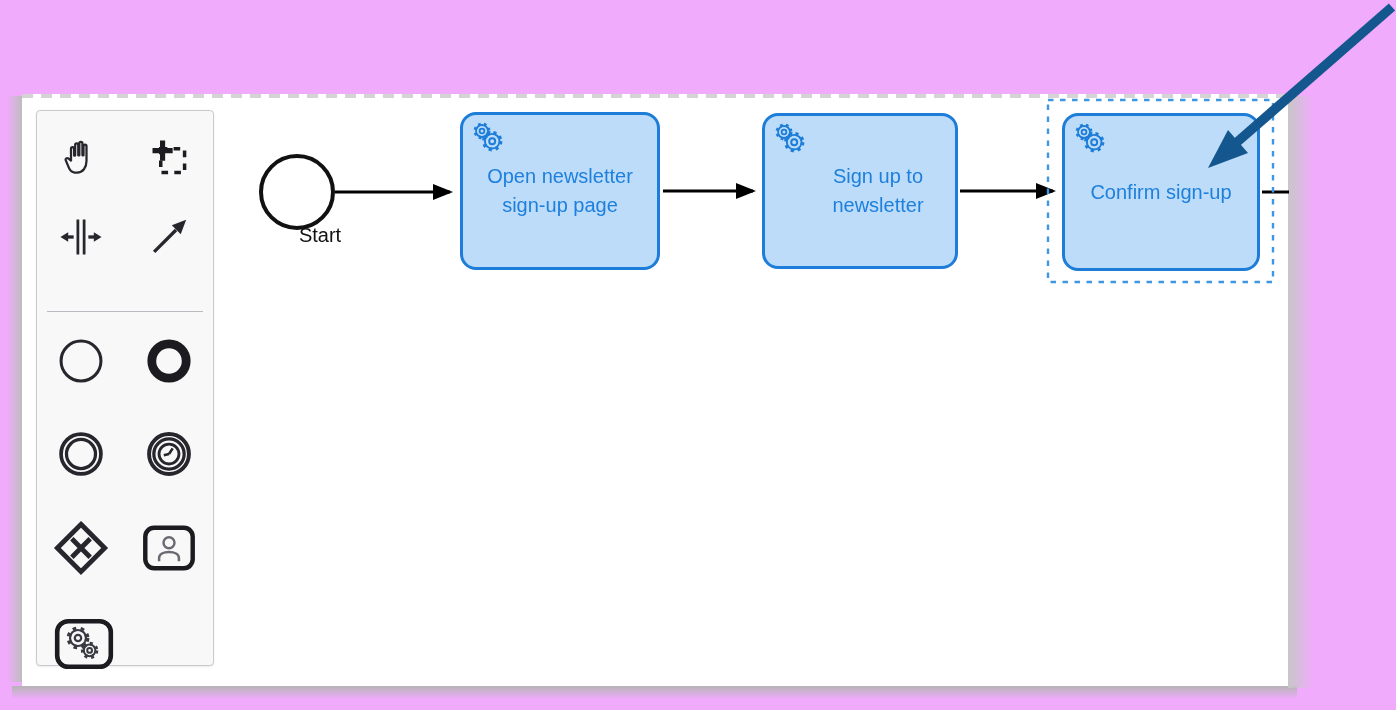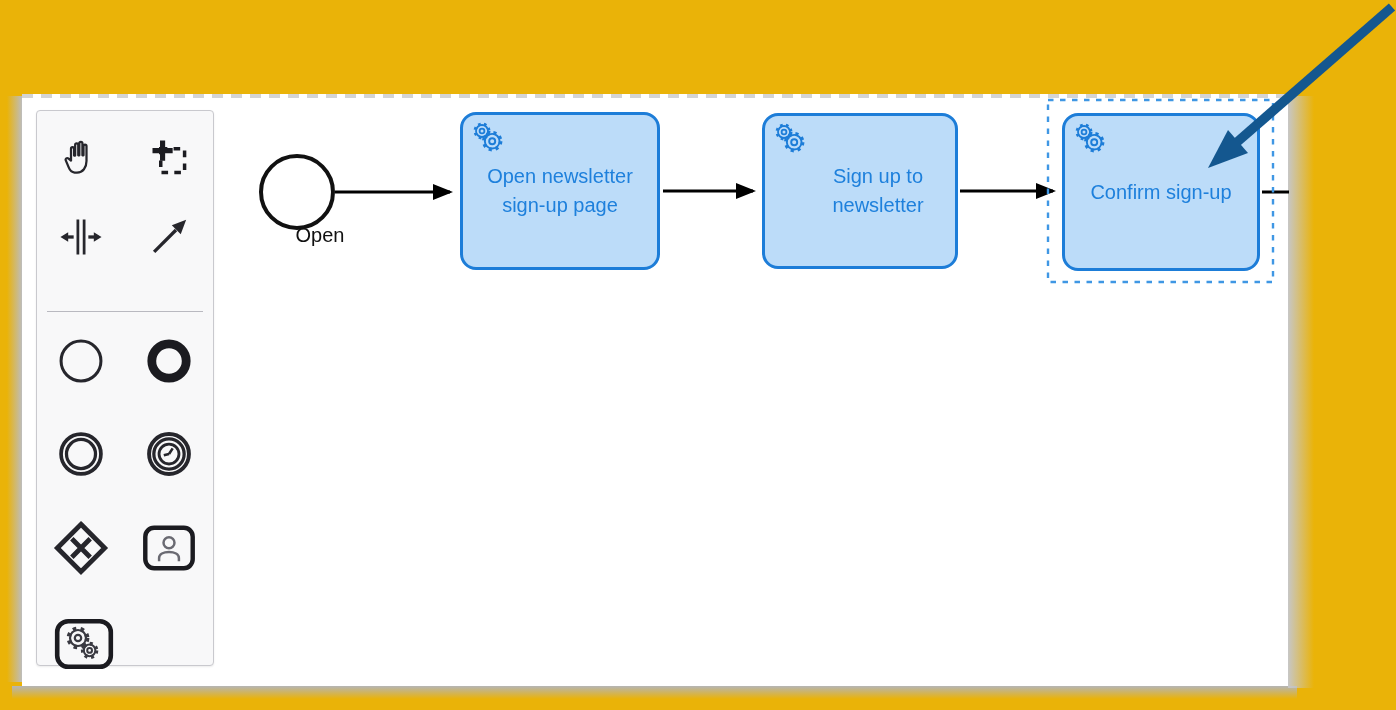--- a/index.html
+++ b/index.html
@@ -1,18 +1,18 @@
 <!DOCTYPE html>
 <html><head>
 <meta charset="utf-8">
 <style>
   * { margin:0; padding:0; box-sizing:border-box; }
   html,body { width:1396px; height:710px; background:#ffffff; overflow:hidden;
               font-family:"Liberation Sans", sans-serif; }
-  .page { position:relative; width:1396px; height:710px; background:#eab308; }
+  .page { position:relative; width:1396px; height:710px; background:#f0abfc; }
 
   
   .canvas { position:absolute; left:22px; top:94px; width:1266px; height:592px;
             background:#ffffff; }
   .canvas-top-dash { position:absolute; left:0; top:0; width:100%; height:4px;
       background:repeating-linear-gradient(to right,#d4d4d4 0 11px, transparent 11px 19px); }
   .edge-left { position:absolute; left:-15px; top:2px; width:15px; height:99%;
       background:linear-gradient(to left,#bdbdbd, rgba(255,255,255,0)); }
   .edge-bottom { position:absolute; left:-10px; top:100%; width:101.5%; height:13px;
       background:linear-gradient(to bottom,#b5b5b5, rgba(255,255,255,0)); }
@@ -185,21 +185,21 @@
           <circle cx="9" cy="8" r="4" stroke-width="1.2"></circle>
           <circle cx="9" cy="8" r="1.6" stroke-width="1.2"></circle>
           <circle cx="15.8" cy="14.8" r="5.6" stroke-width="2.4" stroke-dasharray="2 2.5"></circle>
           <circle cx="15.8" cy="14.8" r="4.9" stroke-width="1.3"></circle>
           <circle cx="15.8" cy="14.8" r="2" stroke-width="1.3"></circle>
         </g>
       </svg>
       <div class="task-label">Confirm sign-up</div>
     </div>
 
-    <div class="start-label" style="left:260px; top:130px; width:76px; text-align:center;">Open</div>
+    <div class="start-label" style="left:260px; top:130px; width:76px; text-align:center;">Start</div>
   </div>
 
   <svg class="overlay" viewBox="0 0 1396 710">
     <defs>
       <marker id="ah" markerWidth="20" markerHeight="16" refX="17" refY="8" orient="auto" markerUnits="userSpaceOnUse">
         <path d="M0 0L20 8L0 16z" fill="#000"></path>
       </marker>
     </defs>
 
     <circle cx="297" cy="192" r="36" fill="#ffffff" stroke="#111" stroke-width="4"></circle>

